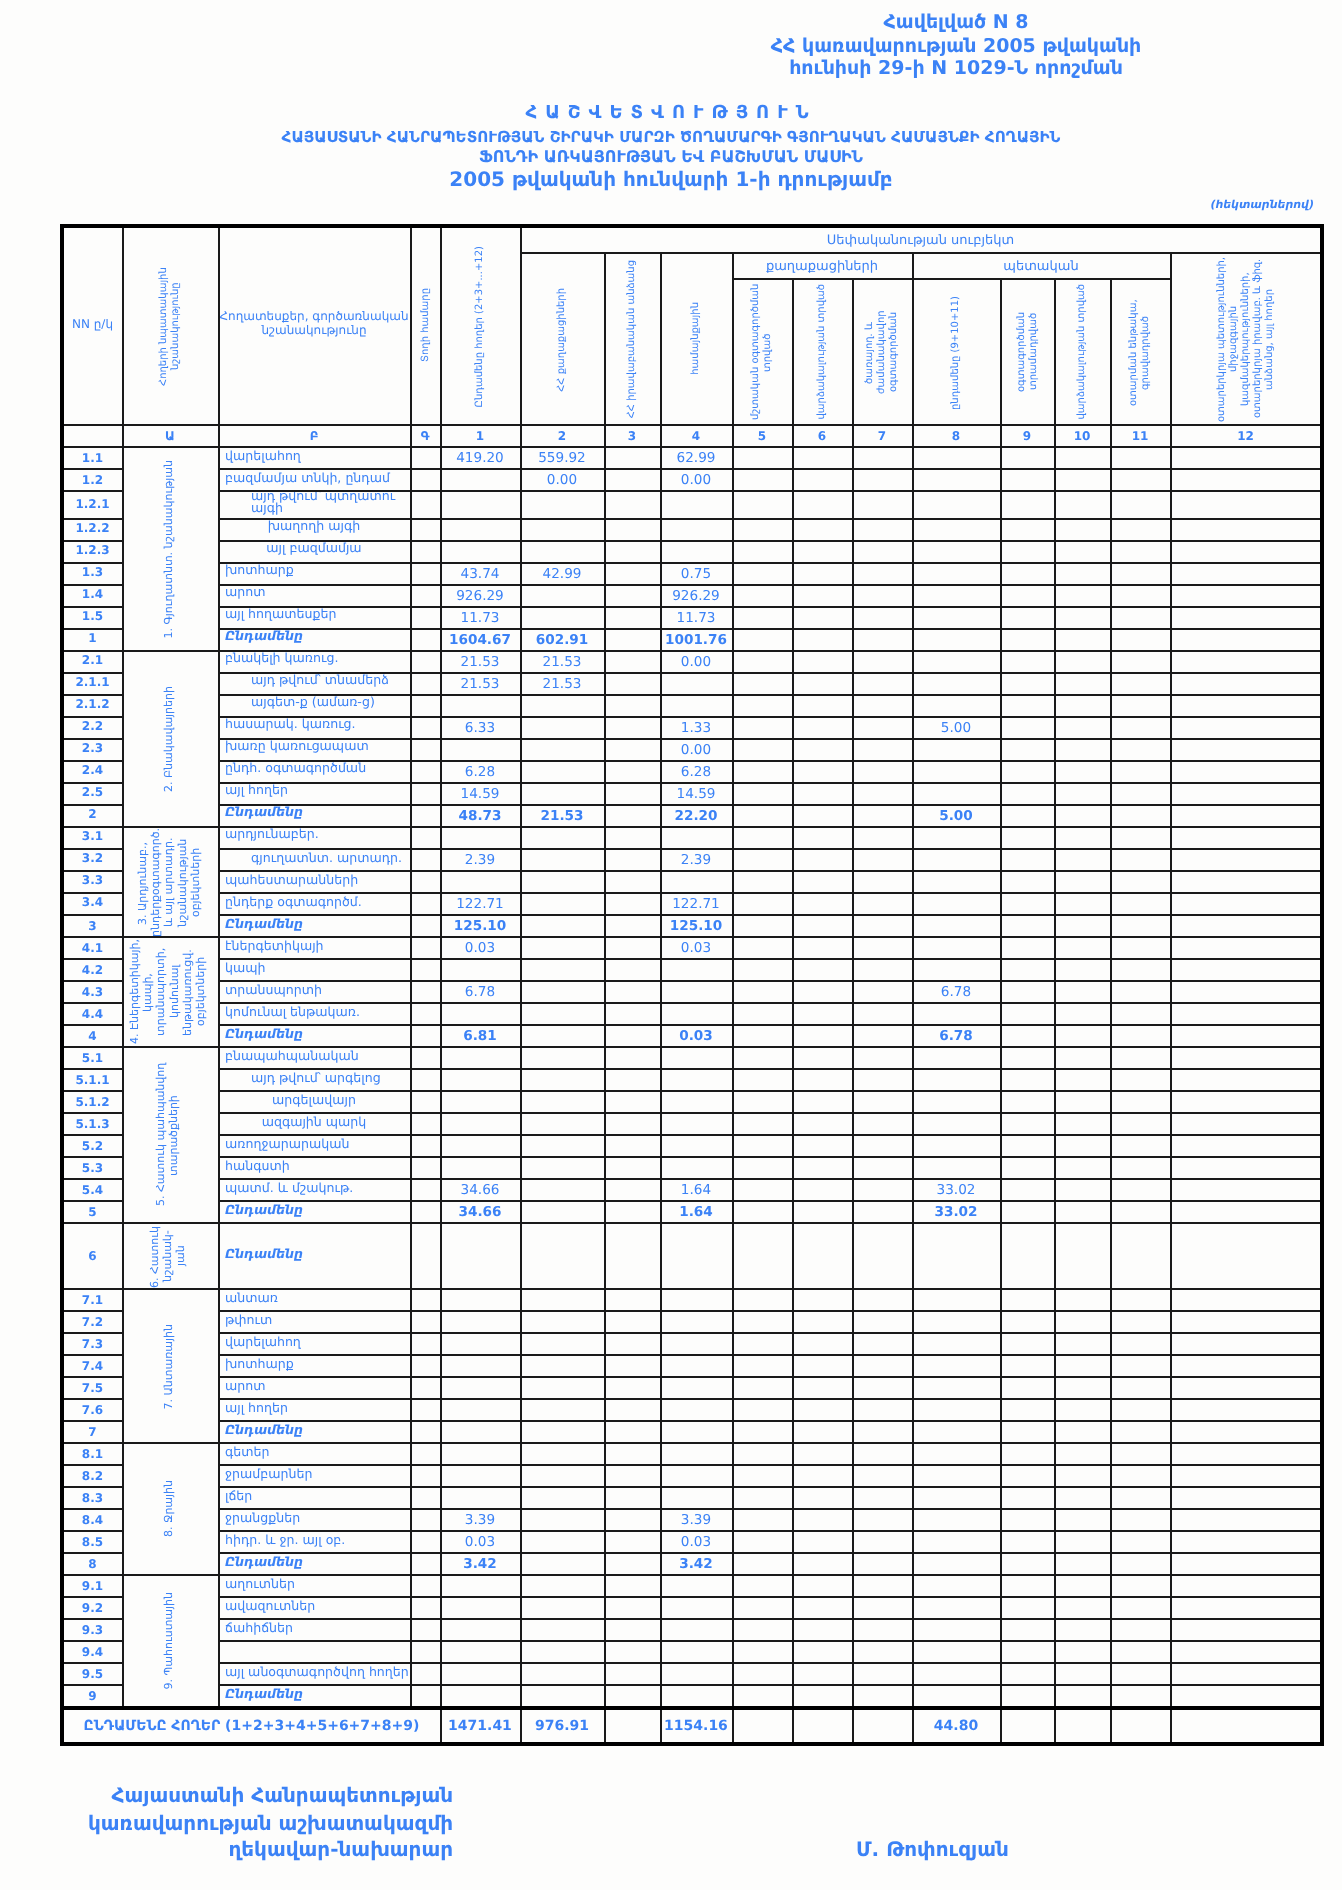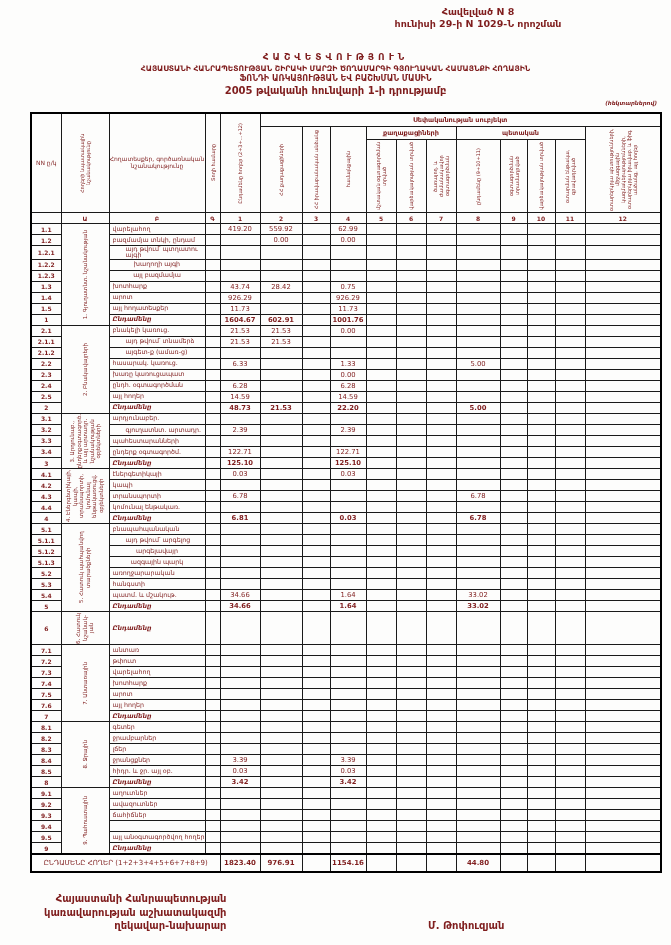--- a/index.html
+++ b/index.html
@@ -1,64 +1,65 @@
 <!DOCTYPE html>
 <html><head>
 <meta charset="utf-8">
 <style>
   html,body{margin:0;padding:0;background:#e8e8e8;}
-  .page{position:relative;width:671px;height:945px;background:#fdfdfc;color:#7f1d1d;
+  .page{position:relative;width:671px;height:945px;background:#fdfdfc;color:#3b82f6;
         font-family:"DejaVu Sans","Liberation Sans",sans-serif;overflow:hidden;}
   
   .appendix{position:absolute;top:6px;right:28px;width:330px;text-align:center;
             font-size:9.5px;font-weight:bold;line-height:1.22;}
   
   .title-block{position:absolute;top:52px;left:0;width:100%;text-align:center;line-height:1.3;}
   .title-heading{font-size:9px;font-weight:bold;letter-spacing:4px;}
   .title-line1{font-size:7.6px;font-weight:bold;}
   .title-line2{font-size:8px;font-weight:bold;text-align:center;}
   .title-line3{font-size:10px;font-weight:bold;}
   .unit-note{position:absolute;top:100px;right:14px;font-size:5.5px;font-style:italic;font-weight:bold;}
   
   table{position:absolute;top:112px;left:30px;border-collapse:collapse;table-layout:fixed;
         border:2px solid #000;}
   th,td{border:1px solid #1a1a1a;padding:0;vertical-align:middle;overflow:hidden;}
   thead th{font-weight:normal;background:#fdfdfc;}
   .hh{font-size:6px;text-align:center;line-height:1.1;}
-  .band{font-size:6.5px;font-weight:bold;text-align:center;height:12px;margin-left:41px;}
+  .band{font-size:6.5px;font-weight:normal;text-align:center;height:12px;margin-left:41px;}
   .vt{writing-mode:vertical-rl;transform:rotate(180deg);margin:0 auto;
       font-size:5px;line-height:1.2;text-align:center;max-height:94px;}
   .vh{height:72px;}
   .vh2{height:98px;}
   .letters td{font-size:6px;text-align:center;height:10px;font-weight:bold;}
   tbody td{height:10px;}
   td.num{font-size:6px;text-align:center;font-weight:bold;}
   td.sec{vertical-align:middle;}
   td.sec .vt{font-size:5.5px;max-height:200px;}
   td.desc{font-size:6.3px;text-align:left;padding-left:3px;line-height:1;}
   td.desc.ind{padding-left:16px;}
   td.desc.ctr{text-align:center;padding-left:0;}
   td.val{font-size:6.8px;text-align:center;white-space:nowrap;}
   tr.total td.desc{font-weight:bold;font-style:italic;}
   tr.total td.val{font-weight:bold;}
   tr.tall td{height:32px;}
   tr.grand td{height:16px;border-top:2px solid #000;}
-  td.gtlabel{font-size:7px;font-weight:normal;text-align:center;}
+  td.gtlabel{font-size:7px;font-weight:bold;text-align:center;}
   tr.grand td.val{font-size:7px;font-weight:bold;}
   
   .footer-left{position:absolute;top:892px;left:44px;font-size:10px;font-weight:bold;line-height:1.35;text-align:right;}
   .footer-sign{position:absolute;top:920px;left:428px;font-size:10px;font-weight:bold;}
 </style>
 </head>
 <body>
 
 <div class="page">
 
   <div class="appendix">
     <div>Հավելված N 8</div>
+    <div>ՀՀ կառավարության 2005 թվականի</div>
     <div>հունիսի 29-ի N 1029-Ն որոշման</div>
   </div>
 
   <div class="title-block">
     <div class="title-heading">ՀԱՇՎԵՏՎՈՒԹՅՈՒՆ</div>
     <div class="title-line1">ՀԱՅԱՍՏԱՆԻ ՀԱՆՐԱՊԵՏՈՒԹՅԱՆ ՇԻՐԱԿԻ ՄԱՐԶԻ ԾՈՂԱՄԱՐԳԻ ԳՅՈՒՂԱԿԱՆ ՀԱՄԱՅՆՔԻ ՀՈՂԱՅԻՆ</div>
     <div class="title-line2">ՖՈՆԴԻ ԱՌԿԱՅՈՒԹՅԱՆ ԵՎ ԲԱՇԽՄԱՆ ՄԱՍԻՆ</div>
     <div class="title-line3">2005 թվականի հունվարի 1-ի դրությամբ</div>
   </div>
 
@@ -243,21 +244,21 @@
           <td class="val"></td>
           <td class="val"></td>
           <td class="val"></td>
           <td class="val"></td>
         </tr>
         <tr>
           <td class="num">1.3</td>
           <td class="desc">խոտհարք</td>
           <td class="code"></td>
           <td class="val">43.74</td>
-          <td class="val">28.42</td>
+          <td class="val">42.99</td>
           <td class="val"></td>
           <td class="val">0.75</td>
           <td class="val"></td>
           <td class="val"></td>
           <td class="val"></td>
           <td class="val"></td>
           <td class="val"></td>
           <td class="val"></td>
           <td class="val"></td>
           <td class="val"></td>
@@ -1114,21 +1115,21 @@
           <td class="val"></td>
           <td class="val"></td>
           <td class="val"></td>
           <td class="val"></td>
           <td class="val"></td>
           <td class="val"></td>
           <td class="val"></td>
         </tr>
         <tr class="grand">
           <td colspan="4" class="gtlabel">ԸՆԴԱՄԵՆԸ ՀՈՂԵՐ (1+2+3+4+5+6+7+8+9)</td>
-          <td class="val">1823.40</td>
+          <td class="val">1471.41</td>
           <td class="val">976.91</td>
           <td class="val"></td>
           <td class="val">1154.16</td>
           <td class="val"></td>
           <td class="val"></td>
           <td class="val"></td>
           <td class="val">44.80</td>
           <td class="val"></td>
           <td class="val"></td>
           <td class="val"></td>

